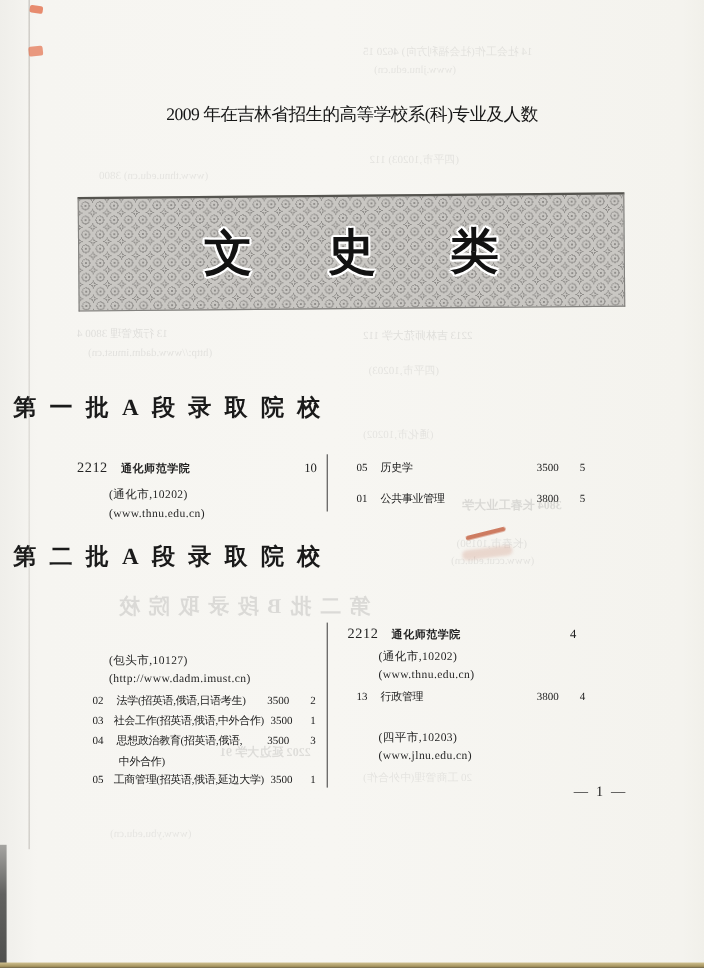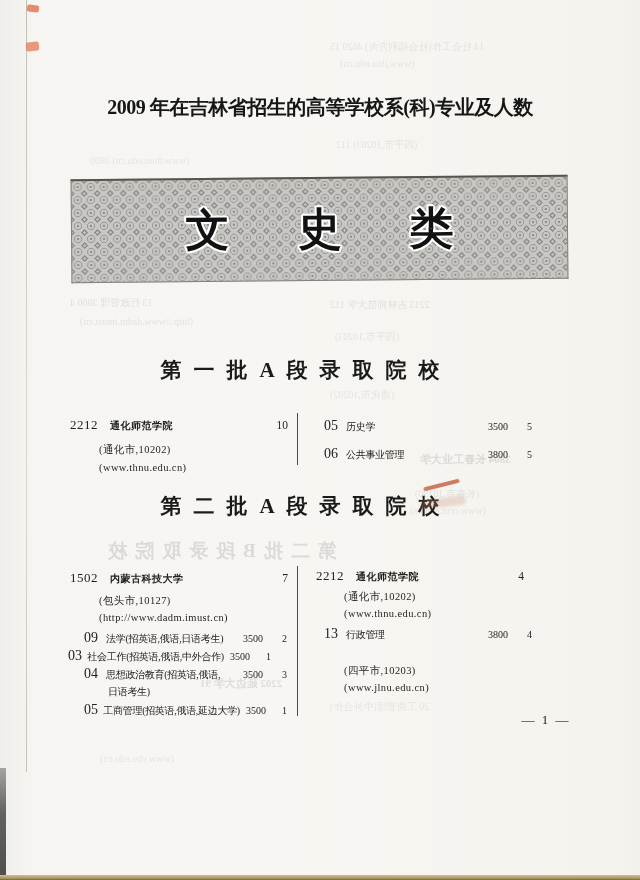--- a/index.html
+++ b/index.html
@@ -21,44 +21,44 @@
   .red-stroke{position:absolute;left:423px;top:483px;width:37px;height:4px;border-radius:3px;
     background:#c96f52;transform:rotate(-14deg);opacity:.9;filter:blur(.3px);}
   .red-smear{position:absolute;left:420px;top:498px;width:46px;height:9px;border-radius:5px;
     background:rgba(200,135,115,.28);transform:rotate(-7deg);filter:blur(1.4px);}
   
   .bleed{position:absolute;transform:scaleX(-1);color:#6f6f6f;filter:blur(.5px);
     white-space:nowrap;font-size:10px;}
   .bleed.bb{font-weight:bold;}
   
   .title{position:absolute;left:0;top:94px;width:640px;text-align:center;
-    font-size:20px;font-weight:bold;letter-spacing:-0.5px;color:#161616;}
+    font-size:16px;font-weight:normal;letter-spacing:-0.5px;color:#161616;}
   
   .banner{position:absolute;left:71px;top:177px;width:497px;height:104px;
     background-color:#c9c7c3;
     background-image:
       repeating-radial-gradient(circle at 6px 6px,#8e8c89 0px,#8e8c89 1px,rgba(0,0,0,0) 1px,rgba(0,0,0,0) 3px,#9b9996 3px,#9b9996 4px,rgba(0,0,0,0) 4px,rgba(0,0,0,0) 7px);
     background-size:13px 13px;
     border:1px solid #82817e;border-top:2px solid #55544f;
     box-sizing:border-box;transform:rotate(-0.5deg);
     display:flex;align-items:center;justify-content:center;gap:68px;}
   .banner-char{font-size:44px;font-weight:bold;color:#121212;line-height:1;
     text-shadow:-2px 0 0 #fff,2px 0 0 #fff,0 -2px 0 #fff,0 2px 0 #fff,
       -1.5px -1.5px 0 #fff,1.5px -1.5px 0 #fff,-1.5px 1.5px 0 #fff,1.5px 1.5px 0 #fff;}
   
-  .heading{position:absolute;left:0;width:588px;text-align:center;
-    font-size:21px;font-weight:bold;letter-spacing:12px;color:#1a1a1a;padding-left:24px;box-sizing:border-box;}
+  .heading{position:absolute;left:0;width:588px;text-align:left;
+    font-size:21px;font-weight:bold;letter-spacing:12px;color:#1a1a1a;padding-left:12px;box-sizing:border-box;}
   .heading.h1{top:356px;}
   .heading.h2{top:492px;}
   
   .row{position:absolute;display:flex;align-items:baseline;white-space:nowrap;color:#222;}
   .scode{font-size:13px;width:40px;letter-spacing:.5px;}
   .sname{font-size:10px;font-weight:bold;letter-spacing:.5px;}
   .stot{margin-left:auto;font-size:11.5px;}
-  .mcode{font-size:14px;width:22px;}
+  .mcode{font-size:10px;width:22px;}
   .mname{font-size:10px;letter-spacing:-0.3px;}
   .fee{margin-left:auto;font-size:10px;min-width:26px;text-align:right;}
   .cnt{font-size:10px;width:24px;text-align:right;}
   .sub{position:absolute;font-size:10.5px;letter-spacing:.4px;color:#252525;white-space:nowrap;}
   .wrapline{position:absolute;font-size:10px;letter-spacing:-0.3px;color:#222;white-space:nowrap;}
   .divider{position:absolute;width:1px;background:#2e2e2e;opacity:.85;}
   .divider.d1{left:297px;top:413px;height:52px;}
   .divider.d2{left:297px;top:566px;height:150px;}
   .pagenum{position:absolute;left:500px;top:712px;width:92px;text-align:center;
     font-size:13px;letter-spacing:2px;color:#1d1d1d;}
@@ -105,57 +105,52 @@
   <div class="sub" style="left:99px;top:443px">(通化市,10202)</div>
   <div class="sub" style="left:99px;top:462px">(www.thnu.edu.cn)</div>
 
   <div class="row" style="left:324px;top:418px;width:208px">
     <span class="mcode">05</span>
     <span class="mname">历史学</span>
     <span class="fee">3500</span>
     <span class="cnt">5</span>
   </div>
   <div class="row" style="left:324px;top:446px;width:208px">
-    <span class="mcode">06</span>
+    <span class="mcode">01</span>
     <span class="mname">公共事业管理</span>
     <span class="fee">3800</span>
     <span class="cnt">5</span>
   </div>
 
   <div class="heading h2">第二批A段录取院校</div>
 
   <div class="divider d2"></div>
 
-  <div class="row" style="left:70px;top:570px;width:218px">
-    <span class="scode">1502</span>
-    <span class="sname">内蒙古科技大学</span>
-    <span class="stot">7</span>
-  </div>
   <div class="sub" style="left:99px;top:594px">(包头市,10127)</div>
   <div class="sub" style="left:99px;top:612px">(http://www.dadm.imust.cn)</div>
 
   <div class="row" style="left:84px;top:630px;width:203px">
-    <span class="mcode">09</span>
+    <span class="mcode">02</span>
     <span class="mname">法学(招英语,俄语,日语考生)</span>
     <span class="fee">3500</span>
     <span class="cnt">2</span>
   </div>
-  <div class="row" style="left:68px;top:648px;width:203px">
+  <div class="row" style="left:84px;top:648px;width:203px">
     <span class="mcode">03</span>
     <span class="mname">社会工作(招英语,俄语,中外合作)</span>
     <span class="fee">3500</span>
     <span class="cnt">1</span>
   </div>
   <div class="row" style="left:84px;top:666px;width:203px">
     <span class="mcode">04</span>
     <span class="mname">思想政治教育(招英语,俄语,</span>
     <span class="fee">3500</span>
     <span class="cnt">3</span>
   </div>
-  <div class="wrapline" style="left:108px;top:685px">日语考生)</div>
+  <div class="wrapline" style="left:108px;top:685px">中外合作)</div>
   <div class="row" style="left:84px;top:702px;width:203px">
     <span class="mcode">05</span>
     <span class="mname">工商管理(招英语,俄语,延边大学)</span>
     <span class="fee">3500</span>
     <span class="cnt">1</span>
   </div>
 
   <div class="row" style="left:316px;top:568px;width:208px">
     <span class="scode">2212</span>
     <span class="sname">通化师范学院</span>

